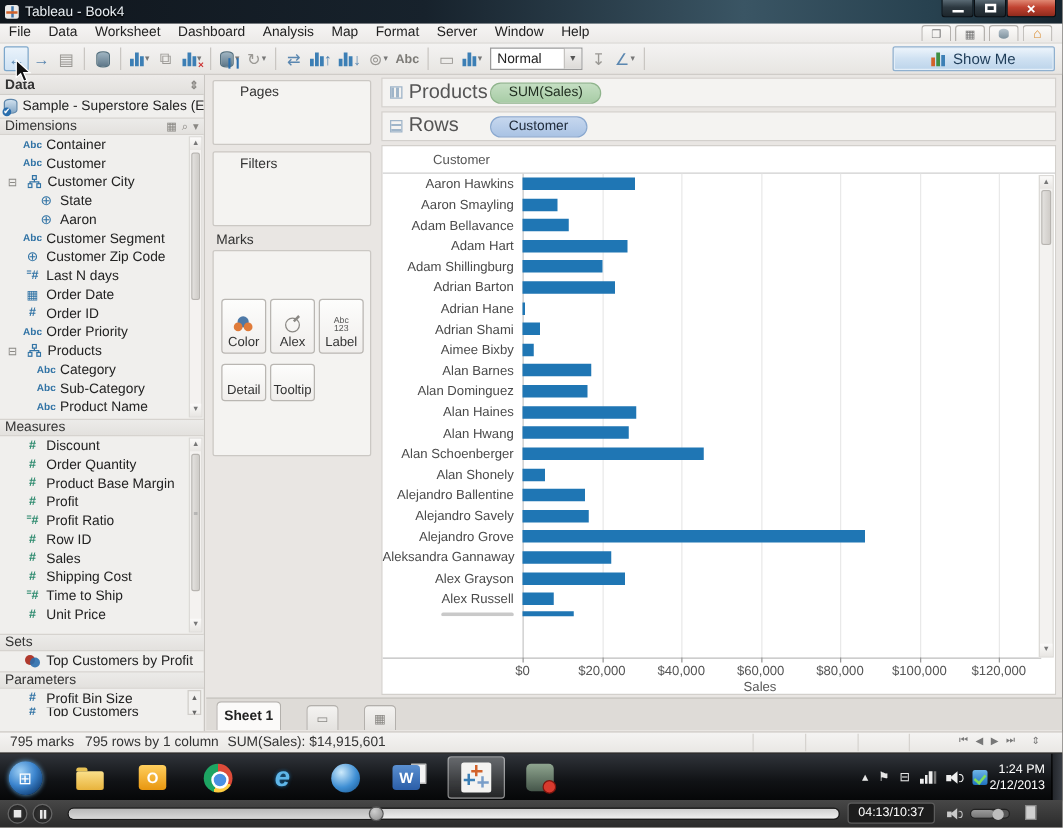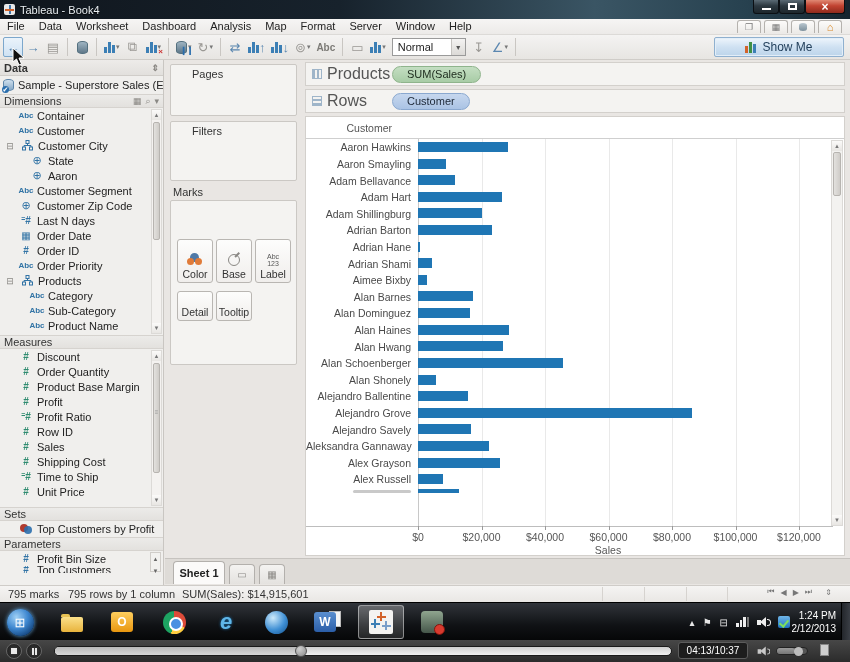--- a/index.html
+++ b/index.html
@@ -142,21 +142,21 @@
   .partial-row { height:5px; overflow:hidden; display:flex; }
   .partial-row .smudge { width:58px; height:3px; background:#c9c9c9; margin:2px 7px 0 47px; border-radius:2px; }
   .partial-row .bar { position:relative; top:1px; height:10px; background:#1f76b4; }
   .axis-line { position:absolute; left:0; top:409px; width:527px; border-top:1px solid #bdbdbd; }
   .tick { position:absolute; top:409px; width:1px; height:4px; background:#999; }
   .tick-label { position:absolute; top:414px; transform:translateX(-50%); font-size:10.5px; color:#555; white-space:nowrap; }
   .axis-title { position:absolute; top:427px; left:302px; transform:translateX(-50%); font-size:10.5px; color:#555; }
   .chart-scroll { position:absolute; right:1px; top:23px; width:12px; height:386px; background:#f3f2f0; border:1px solid #dcdad7; }
 
   
-  .sheetbar { position:absolute; left:165px; top:558px; width:685px; height:26px; background:#dedbd7; border-top:1px solid #c6c3bf; display:flex; align-items:flex-end; padding-left:8px; gap:4px; }
+  .sheetbar { position:absolute; left:165px; top:558px; width:685px; height:26px; background:#dedbd7; border-top:1px solid #c6c3bf; display:flex; align-items:flex-end; padding-left:8px; gap:20px; }
   .sheet-tab { width:52px; height:23px; background:#fbfaf9; border:1px solid #b3b0ac; border-bottom:none; border-radius:4px 4px 0 0;
     display:flex; align-items:center; justify-content:center; font-size:11px; font-weight:bold; color:#222; }
   .sheet-btn { width:26px; height:20px; background:linear-gradient(#f4f3f1,#e4e2df); border:1px solid #b3b0ac; border-bottom:none;
     border-radius:4px 4px 0 0; display:flex; align-items:center; justify-content:center; color:#8a8884; font-size:10px; }
 
   
   .statusbar { position:absolute; left:0; top:585px; width:850px; height:17px; background:linear-gradient(#f5f4f3,#e9e7e4);
     border-top:1px solid #cfccc8; font-size:11px; color:#333; }
   .sb-item { position:absolute; top:2px; }
   .sb-cell { position:absolute; top:1px; height:14px; border-left:1px solid #d6d3cf; }
@@ -596,21 +596,21 @@
       <div class="mark-btn mb-tall" style="left:6px;">
         <span class="ic-color">
             <span class="b1"></span>
             <span class="b2"></span>
             <span class="b3"></span>
           </span>
         <span>Color</span>
       </div>
       <div class="mark-btn mb-tall" style="left:45px;">
         <span class="ic-size"></span>
-        <span>Base</span>
+        <span>Alex</span>
       </div>
       <div class="mark-btn mb-tall" style="left:84px;">
         <span class="ic-label"><span>Abc</span><br><span>123</span></span>
         <span>Label</span>
       </div>
       <div class="mark-btn mb-short" style="left:6px;">
           <span>Detail</span>
         </div>
       <div class="mark-btn mb-short" style="left:45px;">
           <span>Tooltip</span>
@@ -741,29 +741,29 @@
             <span class="bar" style="width:18.0975px;background:#1f76b4"></span>
           </span>
         </div>
         <div class="crow">
           <span class="lbl">Alejandro Ballentine</span>
           <span class="barzone">
             <span class="bar" style="width:50.165px;background:#1f76b4"></span>
           </span>
         </div>
         <div class="crow">
+          <span class="lbl">Alejandro Savely</span>
+          <span class="barzone">
+            <span class="bar" style="width:53.0225px;background:#1f76b4"></span>
+          </span>
+        </div>
+        <div class="crow">
           <span class="lbl">Alejandro Grove</span>
           <span class="barzone">
             <span class="bar" style="width:273.685px;background:#1f76b4"></span>
-          </span>
-        </div>
-        <div class="crow">
-          <span class="lbl">Alejandro Savely</span>
-          <span class="barzone">
-            <span class="bar" style="width:53.0225px;background:#1f76b4"></span>
           </span>
         </div>
         <div class="crow">
           <span class="lbl">Aleksandra Gannaway</span>
           <span class="barzone">
             <span class="bar" style="width:71.11999999999999px;background:#1f76b4"></span>
           </span>
         </div>
         <div class="crow">
           <span class="lbl">Alex Grayson</span>

